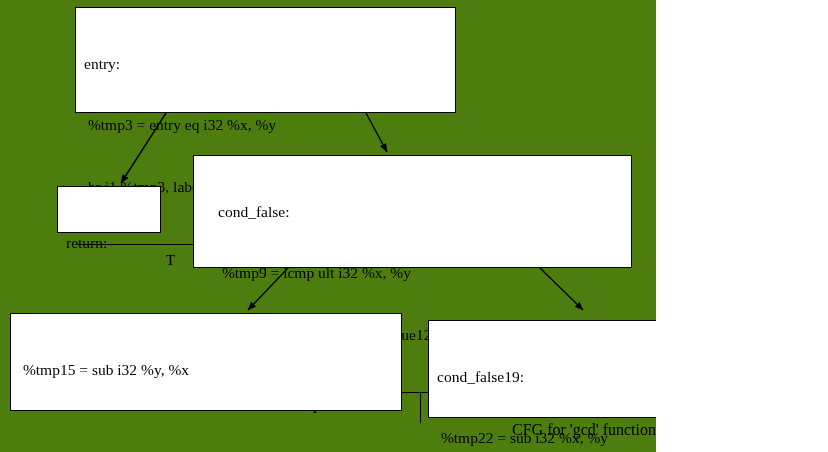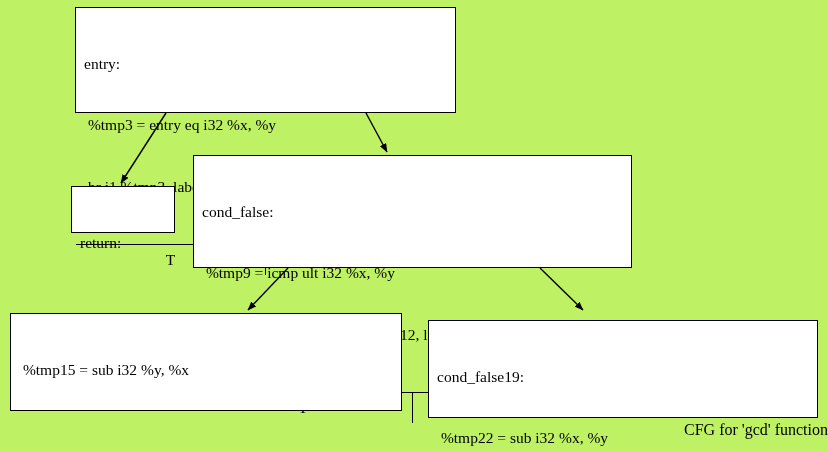--- a/index.html
+++ b/index.html
@@ -2,23 +2,23 @@
 <html><head>
 <meta charset="utf-8">
 <style>
   html, body {
     margin: 0;
     padding: 0;
     background: #ffffff;
   }
   #canvas {
     position: relative;
-    width: 828px;
+    width: 656px;
     height: 452px;
-    background: #bef264;
+    background: #4d7c0f;
     font-family: "Liberation Serif", "DejaVu Serif", serif;
     overflow: hidden;
   }
   .node {
     position: absolute;
     box-sizing: border-box;
     border: 1px solid #000000;
     background: #ffffff;
     display: flex;
     flex-direction: column;
@@ -79,27 +79,27 @@
       <span class="ln">entry:</span>
       <span class="ln"> %tmp3 = entry eq i32 %x, %y</span>
       <span class="ln"> br i1 %tmp3, label %return, label %cond_false</span>
     </div>
     <div class="ports">
       <div class="port left">T</div>
       <div class="port right">F</div>
     </div>
   </div>
 
-  <div class="node" id="node-return" style="left:57px; top:186px; width:104px; height:47px;margin-left:14px;">
+  <div class="node" id="node-return" style="left:57px; top:186px; width:104px; height:47px;">
     <div class="node-body">
       <span class="ln">return:</span>
     </div>
   </div>
 
-  <div class="node" id="node-cond-false" style="left:193px; top:155px; width:439px; height:113px;">
+  <div class="node" id="node-cond-false" style="left:193px; top:155px; width:439px; height:113px;padding-left:16px;">
     <div class="node-body">
       <span class="ln">cond_false:</span>
       <span class="ln"> %tmp9 = icmp ult i32 %x, %y</span>
       <span class="ln"> br i1 %tmp9, label %cond_true12, label %cond_false19</span>
     </div>
     <div class="ports">
       <div class="port left">T</div>
       <div class="port right">F</div>
     </div>
   </div>

